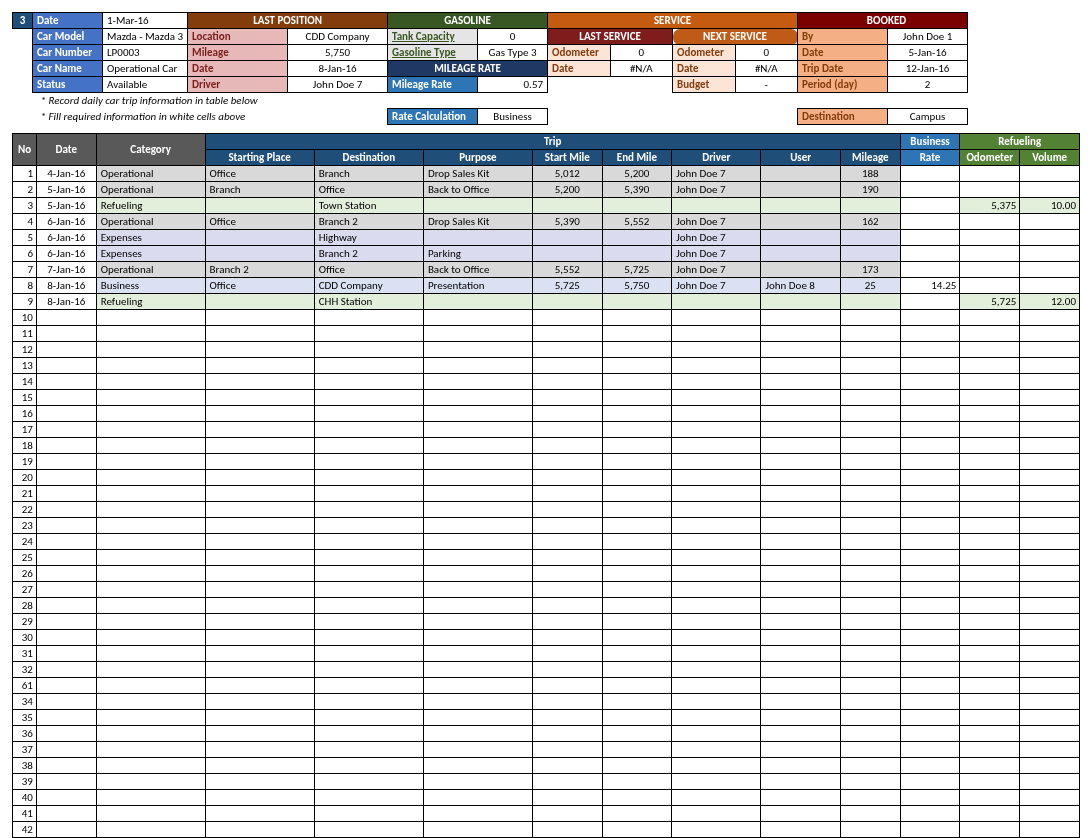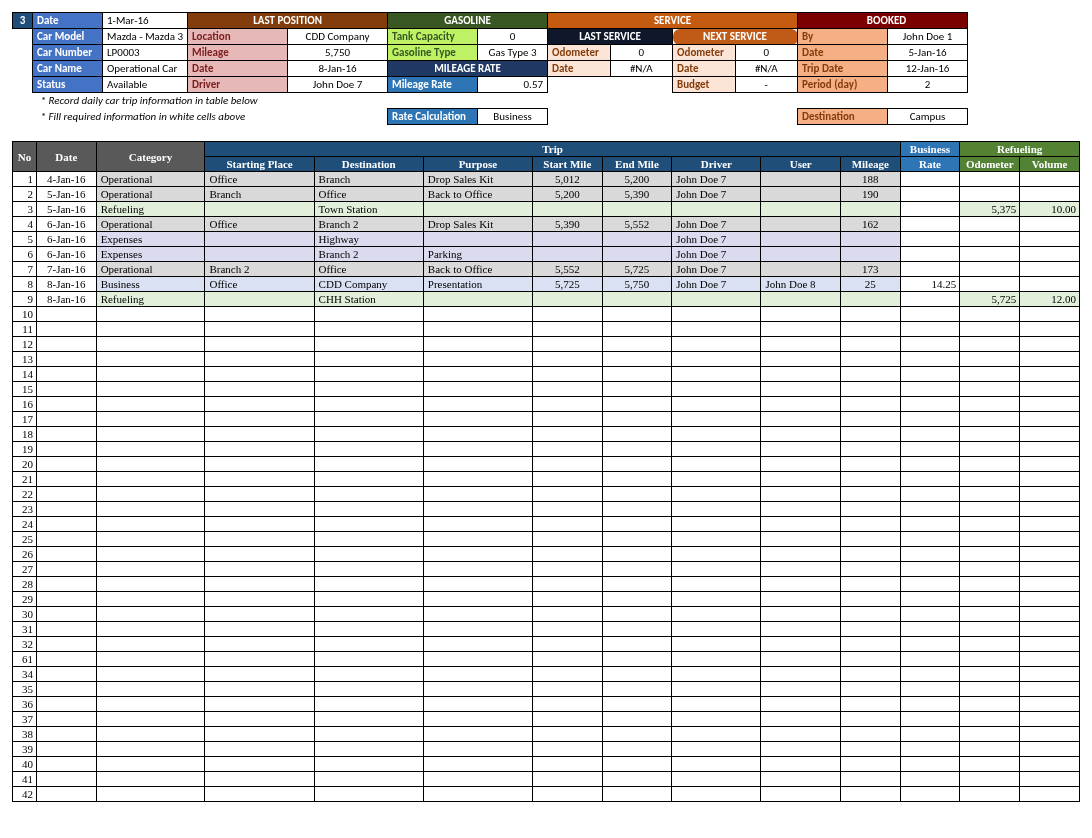--- a/index.html
+++ b/index.html
@@ -20,27 +20,27 @@
     overflow: hidden;
     white-space: nowrap;
   }
   .noborder { border: none; }
   .hdr-white { color: #fff; font-weight: bold; text-align: center; }
   .hdr-navy { background: #1f4e79; }
   .hdr-maroon { background: #833c0c; }
   .hdr-darkgreen { background: #385723; }
   .hdr-darkblue { background: #203864; }
   .hdr-orange { background: #c55a11; }
-  .hdr-lightorange { background: #0f172a; }
+  .hdr-lightorange { background: #7f1d1d; }
   .hdr-darkorange { background: #bf5b17; border-radius: 7px; }
   .hdr-darkred { background: #7b0000; }
 
   .lbl-blue { background: #4472c4; color:#fff; font-weight:bold; }
   .lbl-pink { background: #e6b8b7; color:#7b1e1e; font-weight:bold; }
-  .lbl-green { background: #bef264; color:#385723; font-weight:bold; }
+  .lbl-green { background: #e5e5e5; color:#385723; font-weight:bold;text-decoration:underline; }
   .lbl-navy { background: #2e75b6; color:#fff; font-weight:bold; }
   .lbl-peach { background: #fce4d6; color:#833c0c; font-weight:bold; }
   .lbl-rose { background: #f4b084; color:#833c0c; font-weight:bold; }
 
   .val { background:#fff; text-align:left; }
   .valc { background:#fff; text-align:center; }
   .valr { background:#fff; text-align:right; }
   .note { font-style: italic; font-size: 10px; padding-left: 8px; }
 
   
@@ -141,21 +141,21 @@
     <td colspan="4" class="noborder note" style="border:none;">* Fill required information in white cells above</td>
     <td class="lbl-navy" style="color:#fff;">Rate Calculation</td>
     <td class="valc">Business</td>
     <td colspan="4" class="noborder" style="border:none;"></td>
     <td class="lbl-rose">Destination</td>
     <td class="valc">Campus</td>
   </tr>
 </tbody>
   </table>
 
-<table class="logtable" style="margin-top:16px;font-family:Liberation Serif, serif;">
+<table class="logtable" style="margin-top:8px;">
   <colgroup>
     <col style="width:24px">
       <col style="width:60px">
       <col style="width:110px">
     <col style="width:110px">
       <col style="width:110px">
       <col style="width:110px">
     <col style="width:70px">
       <col style="width:70px">
       <col style="width:90px">

